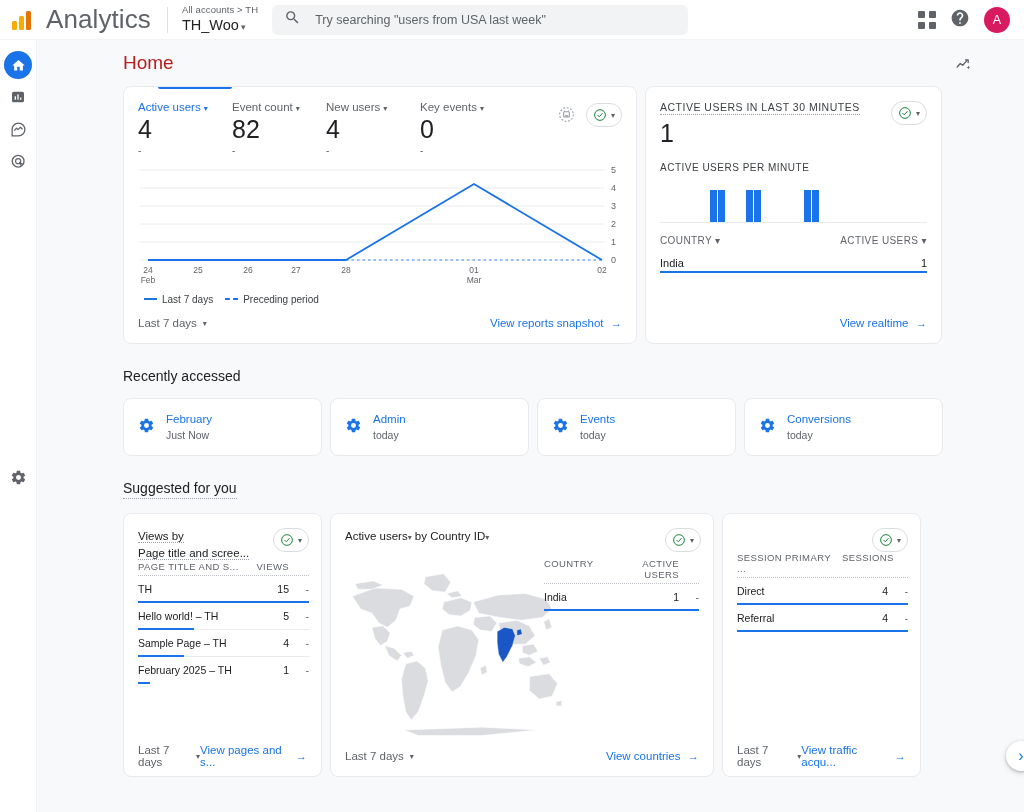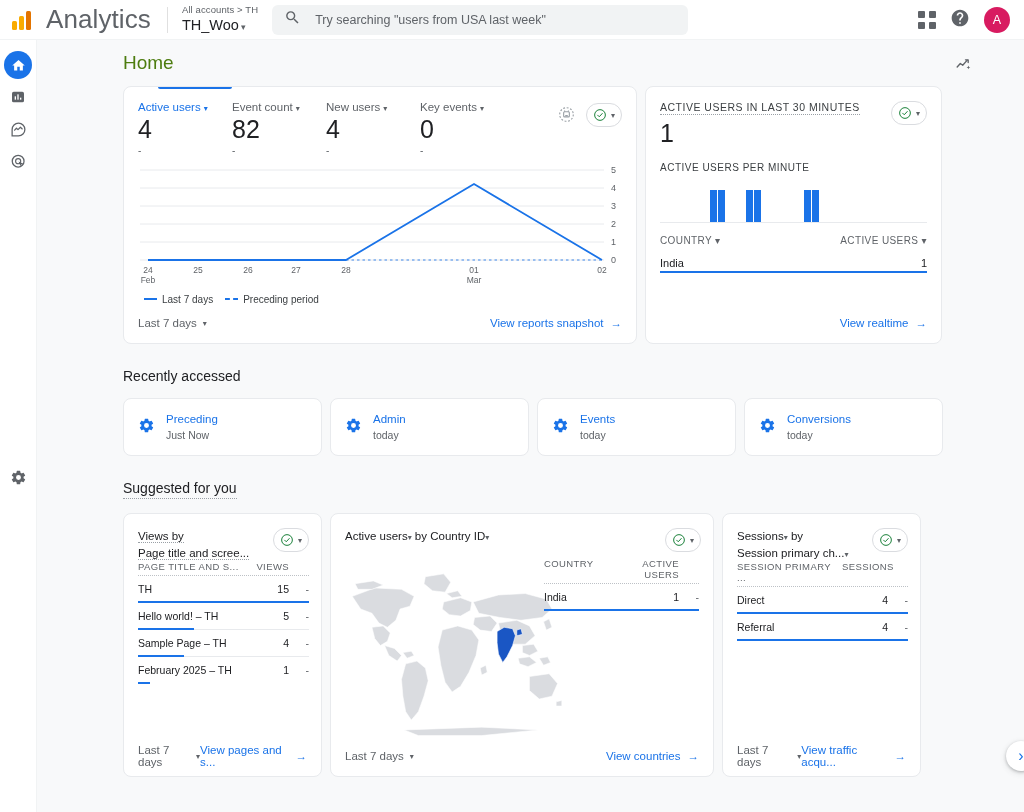--- a/index.html
+++ b/index.html
@@ -71,21 +71,21 @@
 
   
   .main {
     position: absolute; top: 40px; left: 37px;
     width: 987px; height: 772px; overflow: hidden;
   }
   .page-head {
     height: 46px; display: flex; align-items: center;
     padding: 0 0 0 86px; position: relative;
   }
-  .page-title { font-size: 19px; color: #4d7c0f; }
+  .page-title { font-size: 19px; color: #b91c1c; }
   .insights-btn {
     position: absolute; right: 48px; top: 10px;
     width: 26px; height: 26px; display: flex; align-items: center; justify-content: center;
     cursor: pointer;
   }
 
   .content { padding: 0 0 0 86px; position: relative; }
 
   
   .card {
@@ -438,21 +438,21 @@
     </div>
 
     
     <div class="section-title">Recently accessed</div>
     <div class="ra-row">
       <div class="card ra-card">
         <span class="ra-ic"><svg width="17" height="17" viewBox="0 0 24 24" fill="#1a73e8">
               <path d="M19.14 12.94a7.07 7.07 0 0 0 0-1.88l2.03-1.58a.5.5 0 0 0 .12-.64l-1.92-3.32a.5.5 0 0 0-.6-.22l-2.39.96a7.3 7.3 0 0 0-1.63-.94l-.36-2.54a.5.5 0 0 0-.5-.42h-3.84a.5.5 0 0 0-.5.42l-.36 2.54c-.58.24-1.13.55-1.63.94l-2.39-.96a.5.5 0 0 0-.6.22L2.65 8.84a.5.5 0 0 0 .12.64l2.03 1.58a7.07 7.07 0 0 0 0 1.88l-2.03 1.58a.5.5 0 0 0-.12.64l1.92 3.32c.12.21.37.3.6.22l2.39-.96c.5.39 1.05.7 1.63.94l.36 2.54c.04.24.25.42.5.42h3.84c.25 0 .46-.18.5-.42l.36-2.54c.58-.24 1.13-.55 1.63-.94l2.39.96c.23.08.48-.01.6-.22l1.92-3.32a.5.5 0 0 0-.12-.64l-2.03-1.58zM12 15.5A3.5 3.5 0 1 1 12 8.5a3.5 3.5 0 0 1 0 7z"></path>
             </svg></span>
         <div>
-          <div class="ra-name">Preceding</div>
+          <div class="ra-name">February</div>
           <div class="ra-time">Just Now</div>
         </div>
       </div>
       <div class="card ra-card">
         <span class="ra-ic"><svg width="17" height="17" viewBox="0 0 24 24" fill="#1a73e8">
               <path d="M19.14 12.94a7.07 7.07 0 0 0 0-1.88l2.03-1.58a.5.5 0 0 0 .12-.64l-1.92-3.32a.5.5 0 0 0-.6-.22l-2.39.96a7.3 7.3 0 0 0-1.63-.94l-.36-2.54a.5.5 0 0 0-.5-.42h-3.84a.5.5 0 0 0-.5.42l-.36 2.54c-.58.24-1.13.55-1.63.94l-2.39-.96a.5.5 0 0 0-.6.22L2.65 8.84a.5.5 0 0 0 .12.64l2.03 1.58a7.07 7.07 0 0 0 0 1.88l-2.03 1.58a.5.5 0 0 0-.12.64l1.92 3.32c.12.21.37.3.6.22l2.39-.96c.5.39 1.05.7 1.63.94l.36 2.54c.04.24.25.42.5.42h3.84c.25 0 .46-.18.5-.42l.36-2.54c.58-.24 1.13-.55 1.63-.94l2.39.96c.23.08.48-.01.6-.22l1.92-3.32a.5.5 0 0 0-.12-.64l-2.03-1.58zM12 15.5A3.5 3.5 0 1 1 12 8.5a3.5 3.5 0 0 1 0 7z"></path>
             </svg></span>
         <div>
           <div class="ra-name">Admin</div>
           <div class="ra-time">today</div>
@@ -640,25 +640,20 @@
           </div>
           <div class="cta">
             <span>View countries</span>
             <span>→</span>
           </div>
         </div>
       </div>
 
       <div class="card sg-card sg-c">
         <div class="sg-head">
-          <div class="sg-title">
-            <a><span>Sessions</span><span class="caret">▾</span></a>
-            <span>by</span><br>
-            <a><span>Session primary ch...</span><span class="caret">▾</span></a>
-          </div>
           <div style="margin-left:auto">
             <div class="chip">
               <svg width="14" height="14" viewBox="0 0 24 24">
                 <circle cx="12" cy="12" r="9.2" fill="none" stroke="#188038" stroke-width="1.7"></circle>
                 <path d="M8 12.3l2.7 2.7 5.2-5.6" fill="none" stroke="#188038" stroke-width="1.7" stroke-linecap="round" stroke-linejoin="round"></path>
               </svg>
               <span class="caret">▾</span>
             </div>
           </div>
         </div>

